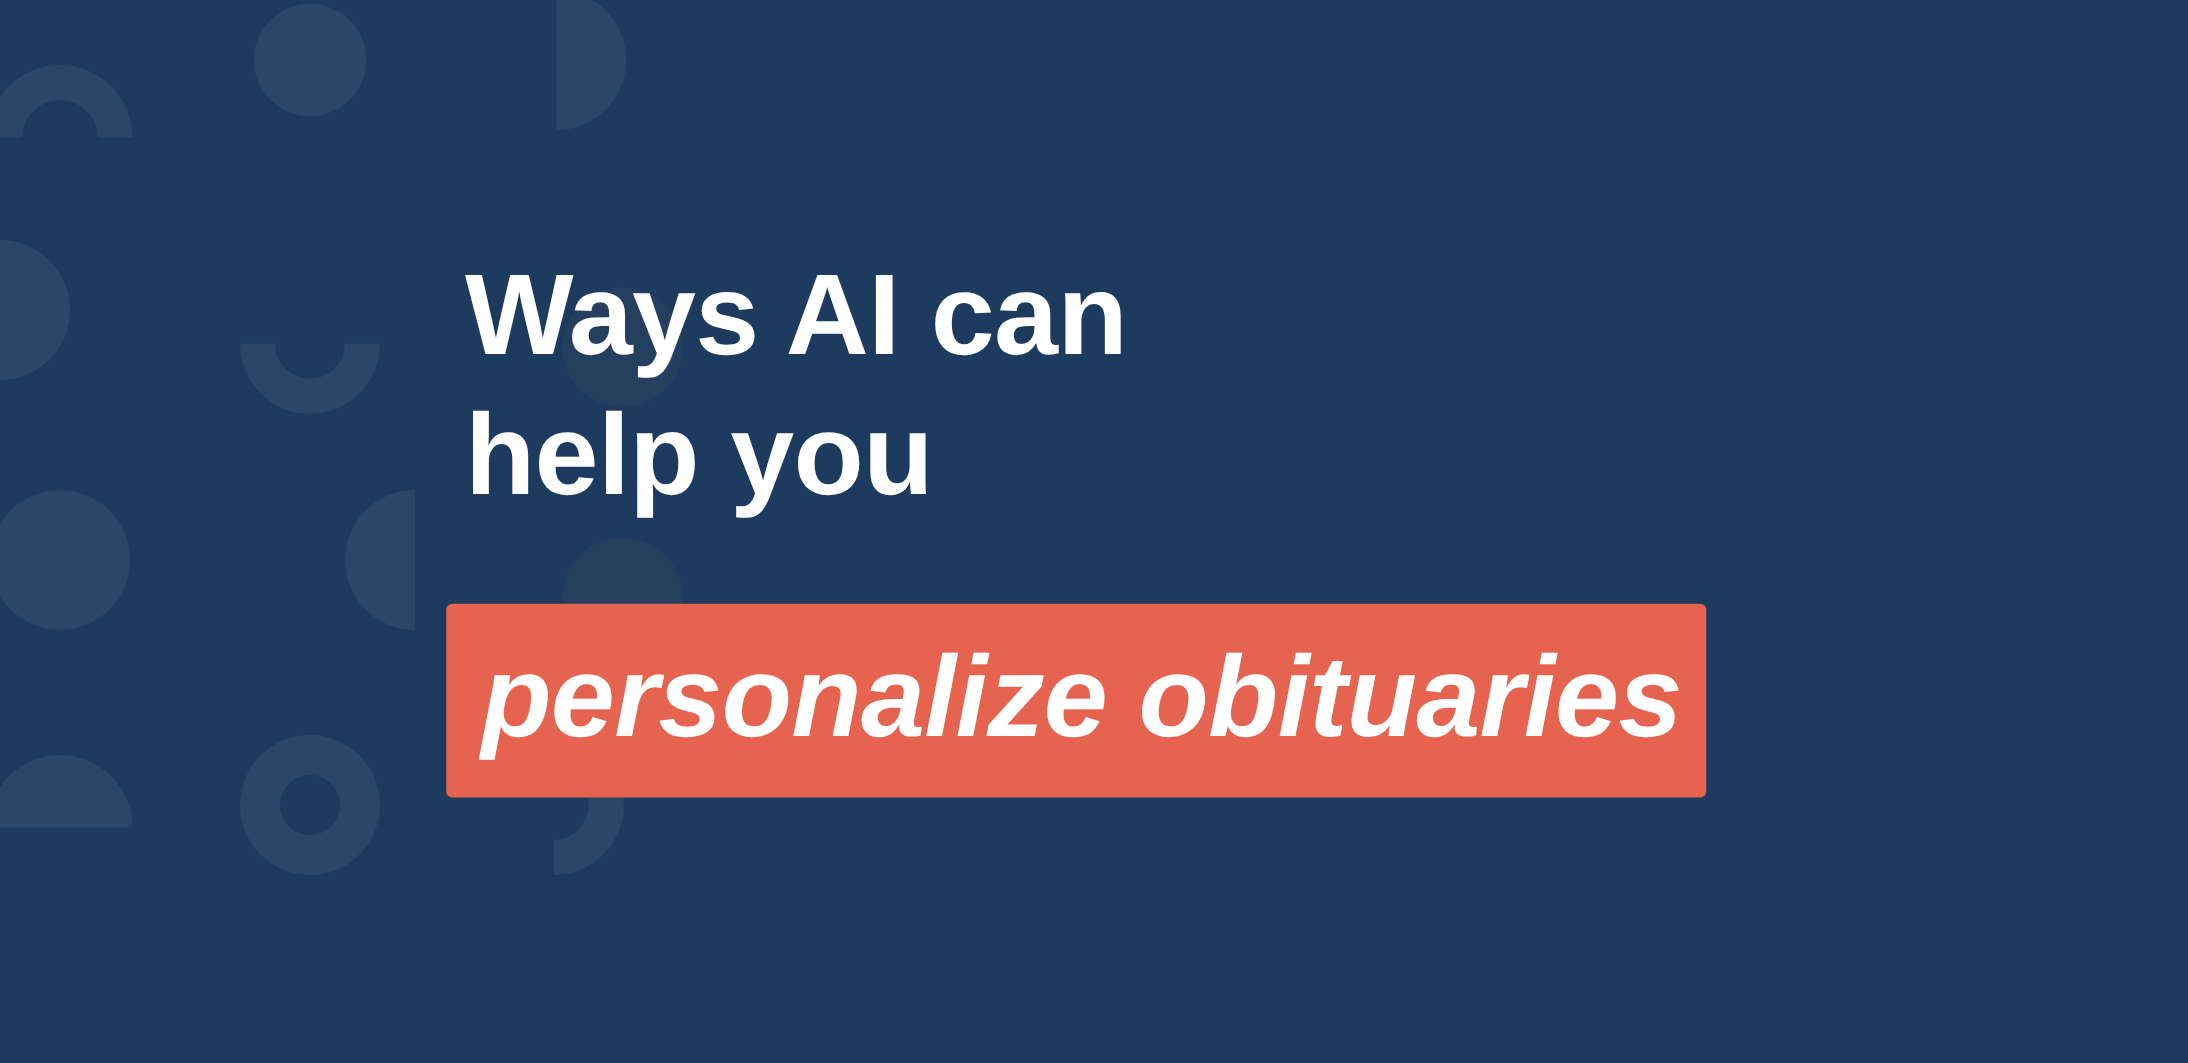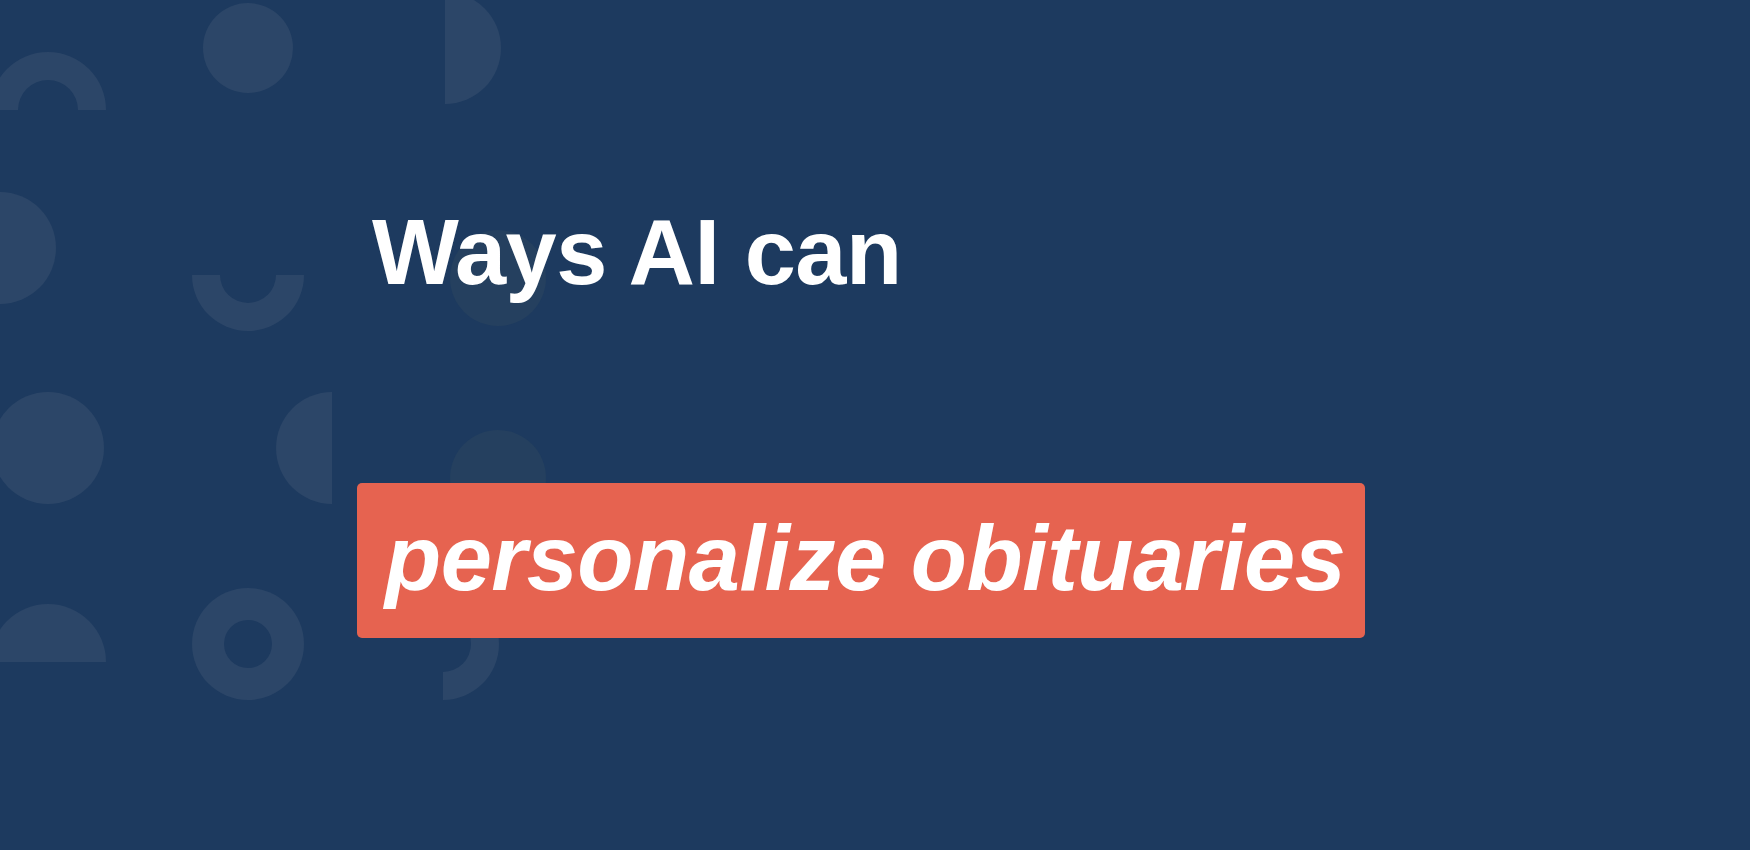--- a/index.html
+++ b/index.html
@@ -107,19 +107,20 @@
       <circle cx="248" cy="644" r="24" fill="#1d3a5f"></circle>
     </g>
 
     <g fill="#2c4668">
       <path d="M 443 588 A 56 56 0 0 1 443 700 L 443 672 A 28 28 0 0 0 443 616 Z"></path>
     </g>
   </svg>
 
   <div id="headline-block">
     <div class="headline-line">Ways AI can</div>
+    <div class="headline-line">help you</div>
   </div>
 
   <div id="emphasis-bar">
     <span id="emphasis-text">personalize obituaries</span>
   </div>
 
 </div>
 
 </body></html>

